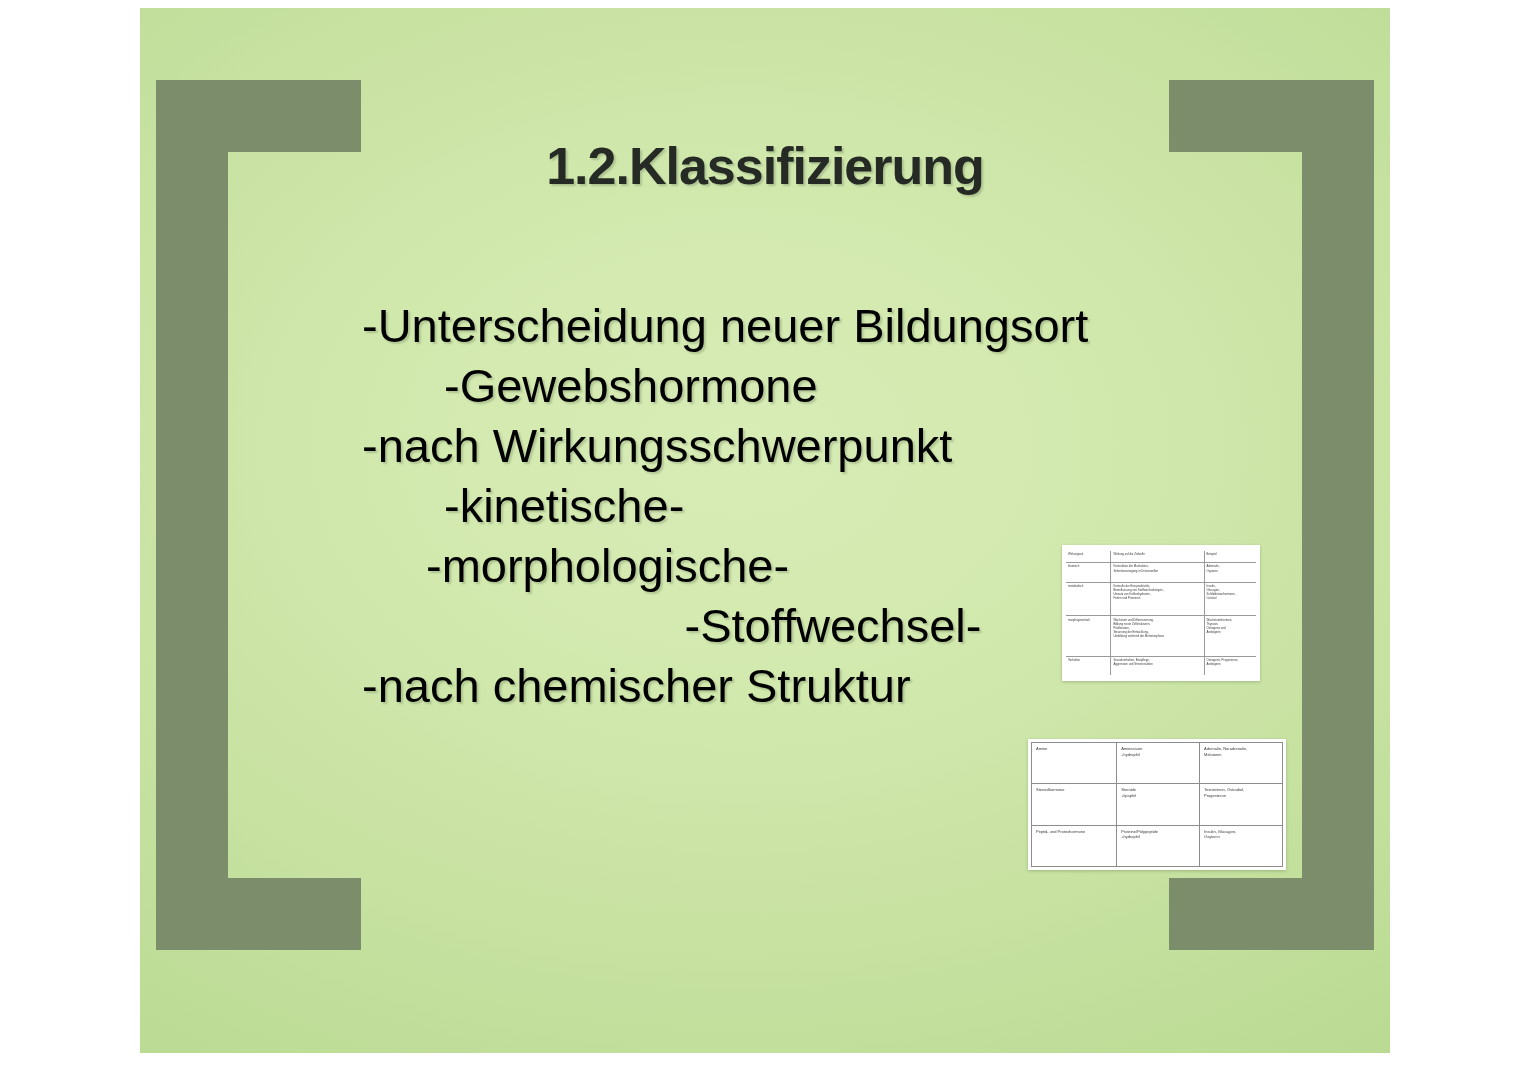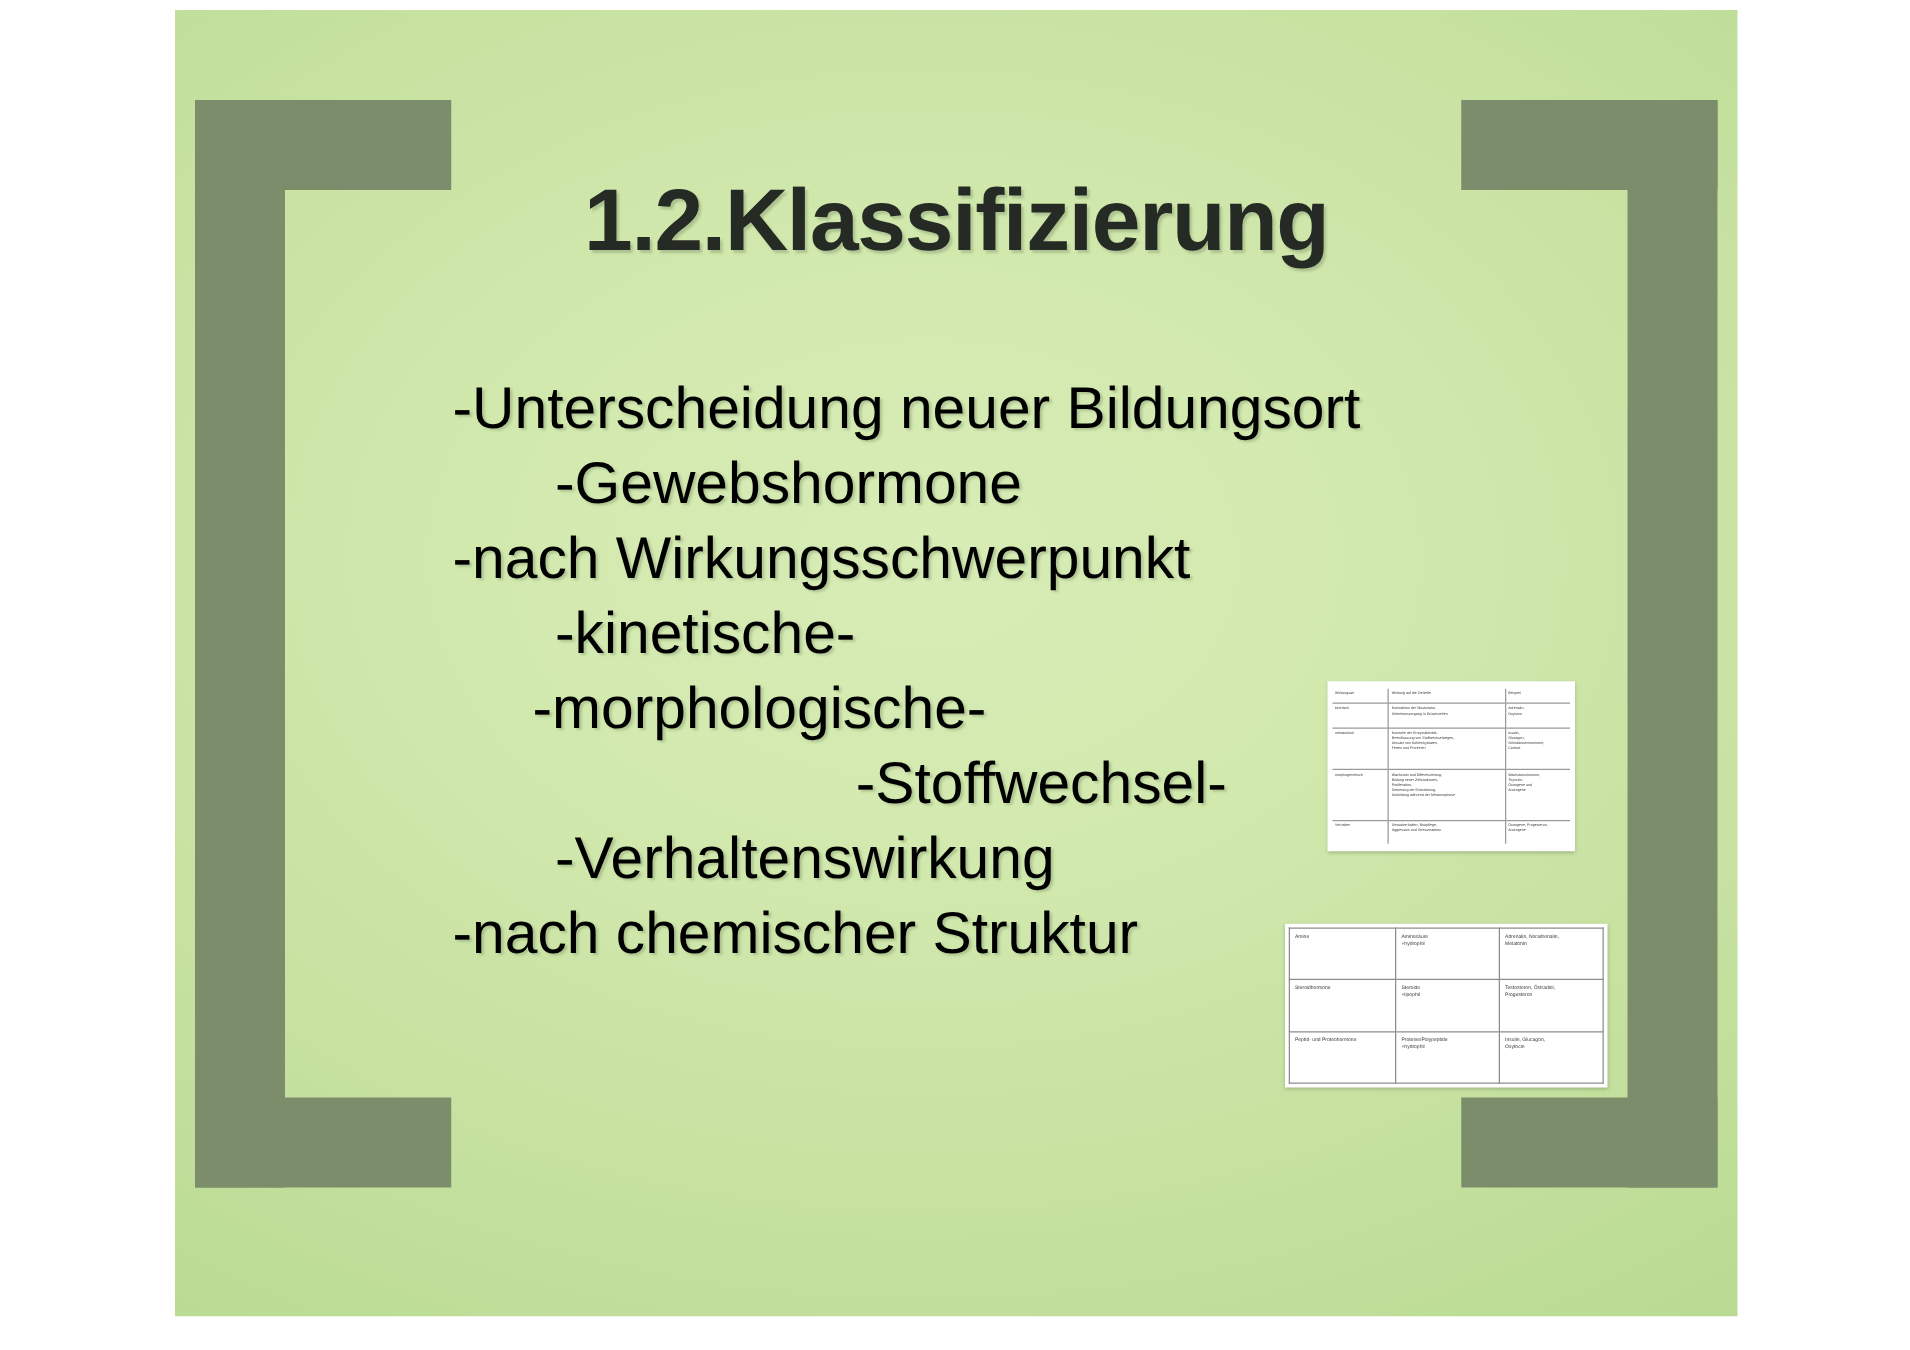--- a/index.html
+++ b/index.html
@@ -47,21 +47,21 @@
   
   .bk-br-h { right: 16px; bottom: 103px; width: 205px; height: 72px; }
 
   
   #title {
     position: absolute;
     left: 0;
     right: 0;
     top: 128px;
     text-align: center;
-    font-size: 70px;
+    font-size: 52px;
     font-weight: bold;
     color: #262a25;
     letter-spacing: -1px;
     text-shadow: 2px 2px 2px rgba(90,110,80,0.30);
     white-space: nowrap;
   }
 
   
   #body {
     position: absolute;
@@ -158,21 +158,20 @@
 
   <div id="title">1.2.Klassifizierung</div>
 
   <div id="body">
     <span class="bline ind-0" style="margin-left: 0px;">-Unterscheidung neuer Bildungsort</span>
     <span class="bline ind-1" style="margin-left: 82px;">-Gewebshormone</span>
     <span class="bline ind-0" style="margin-left: 0px;">-nach Wirkungsschwerpunkt</span>
     <span class="bline ind-1" style="margin-left: 82px;">-kinetische-</span>
     <span class="bline ind-1" style="margin-left: 64px;">-morphologische-</span>
     <span class="bline ind-1" style="margin-left: 82px; text-align: center;">-Stoffwechsel-</span>
-    <span class="bline ind-1" style="margin-left: 82px;">-Verhaltenswirkung</span>
     <span class="bline ind-0" style="margin-left: 0px;">-nach chemischer Struktur</span>
   </div>
 
   <div class="tbl-wrap" id="table-effects">
     <table class="mini-table">
       <tbody>
           <tr>
         <td class="col-a">Wirkungsart</td>
         <td class="col-b">Wirkung auf die Zielzelle</td>
         <td class="col-c">Beispiel</td>

